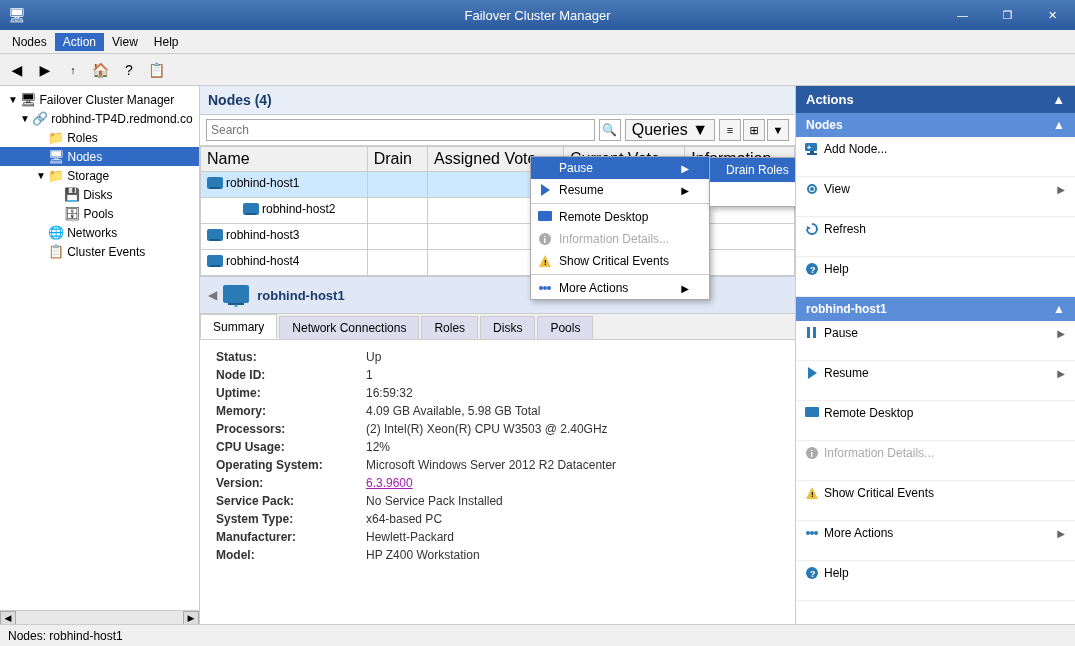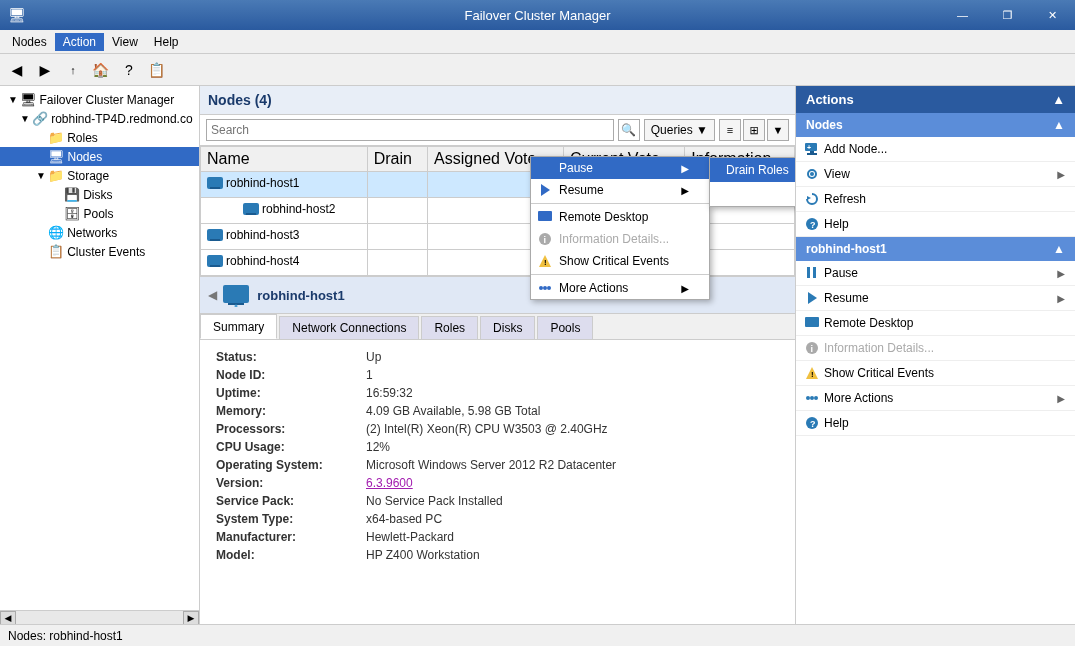--- a/index.html
+++ b/index.html
@@ -35,21 +35,21 @@
     
     .content-area { flex: 1; display: flex; flex-direction: column; overflow: hidden; }
 
     
     .nodes-header { background: #e8eef7; border-bottom: 1px solid #ccc; padding: 6px 8px; font-size: 14px; font-weight: bold; color: #1a3a6b; }
 
     
     .search-bar { background: white; border-bottom: 1px solid #ccc; padding: 4px 6px; display: flex; align-items: center; gap: 4px; }
     .search-input { flex: 1; border: 1px solid #aaa; padding: 2px 4px; font-size: 12px; height: 22px; }
     .search-icon-btn { width: 22px; height: 22px; border: 1px solid #aaa; background: white; display: flex; align-items: center; justify-content: center; cursor: pointer; }
-    .queries-btn { border: 1px solid #aaa; padding: 2px 6px; background: #f5f5f5; cursor: pointer; font-size: 12px; height: 22px; display: flex; align-items: center; }
+    .queries-btn { border: 1px solid #aaa; padding: 2px 6px; background: #f5f5f5; cursor: pointer; font-size: 16px; height: 22px; display: flex; align-items: center; }
     .icon-btns { display: flex; gap: 2px; }
     .icon-btn { width: 22px; height: 22px; border: 1px solid #aaa; background: #f5f5f5; display: flex; align-items: center; justify-content: center; cursor: pointer; font-size: 11px; }
 
     
     .table-container { background: white; overflow: auto; position: relative; }
     .nodes-table { width: 100%; border-collapse: collapse; }
     .nodes-table th { background: #f0f0f0; border: 1px solid #ccc; padding: 3px 6px; text-align: left; font-size: 16px; font-weight: normal; white-space: nowrap; }
     .nodes-table td { border: 1px solid #ccc; padding: 3px 6px; font-size: 12px; white-space: nowrap; }
 
     
@@ -78,21 +78,21 @@
 
     
     .detail-tabs { display: flex; border-bottom: 1px solid #ccc; background: #f0f0f0; }
     .detail-tab { padding: 4px 12px; border: 1px solid #ccc; border-bottom: none; background: #dde; margin-right: 2px; cursor: pointer; font-size: 12px; margin-top: 2px; }
     .detail-tab.active { background: white; border-bottom: 1px solid white; margin-top: 0; padding-top: 5px; }
 
     
     .actions-panel { width: 280px; background: white; border-left: 1px solid #ccc; overflow-y: auto; }
     .actions-header { background: #2a5a9f; color: white; padding: 6px 10px; font-size: 13px; font-weight: bold; display: flex; justify-content: space-between; align-items: center; }
     .actions-section-header { background: #5b8dd9; color: white; padding: 5px 10px; font-size: 12px; font-weight: bold; display: flex; justify-content: space-between; align-items: center; }
-    .action-item { padding: 5px 10px 5px 28px; cursor: pointer; display: flex; align-items: center; justify-content: space-between; position: relative; border-bottom: 1px solid #eee; }
+    .action-item { padding: 5px 10px 20px 28px; cursor: pointer; display: flex; align-items: center; justify-content: space-between; position: relative; border-bottom: 1px solid #eee; }
     .action-item.disabled { color: #aaa; cursor: default; }
     .action-icon { position: absolute; left: 8px; width: 16px; height: 16px; display: flex; align-items: center; justify-content: center; }
     .action-arrow { font-size: 10px; color: #666; }
 
     
     .status-bar { background: #f0f0f0; border-top: 1px solid #ccc; height: 22px; display: flex; align-items: center; padding: 0 8px; font-size: 12px; }
 
     
     .hscroll { height: 14px; background: #f0f0f0; border-top: 1px solid #ccc; display: flex; align-items: center; }
     .hscroll-btn { width: 16px; height: 14px; border: 1px solid #aaa; background: #ddd; display: flex; align-items: center; justify-content: center; font-size: 9px; cursor: pointer; }

